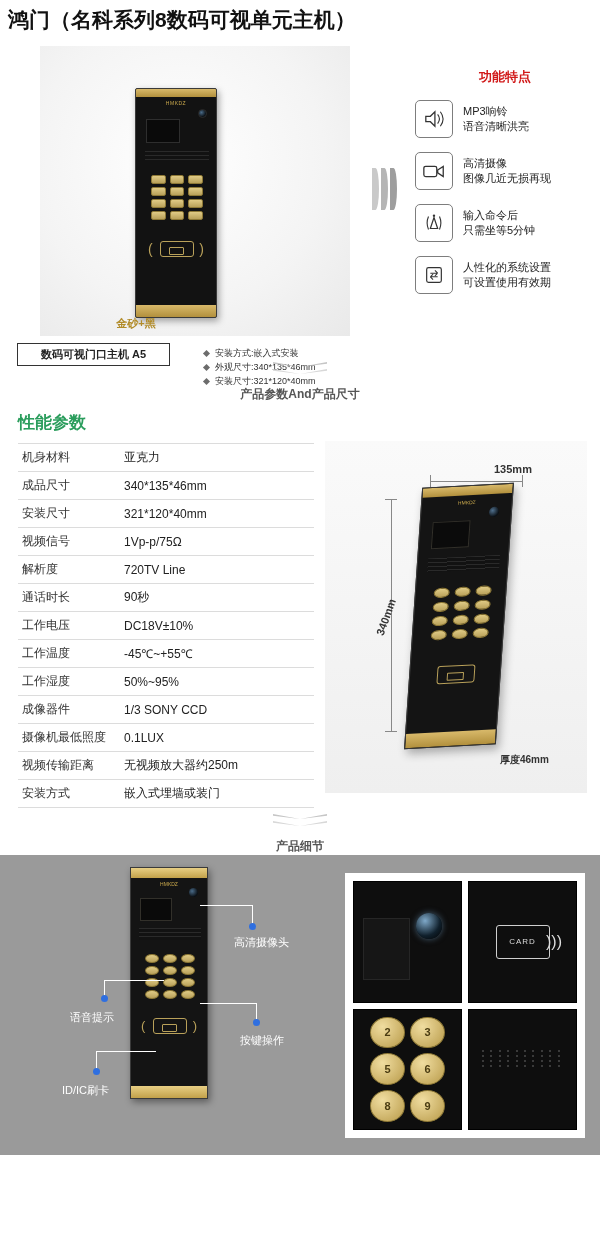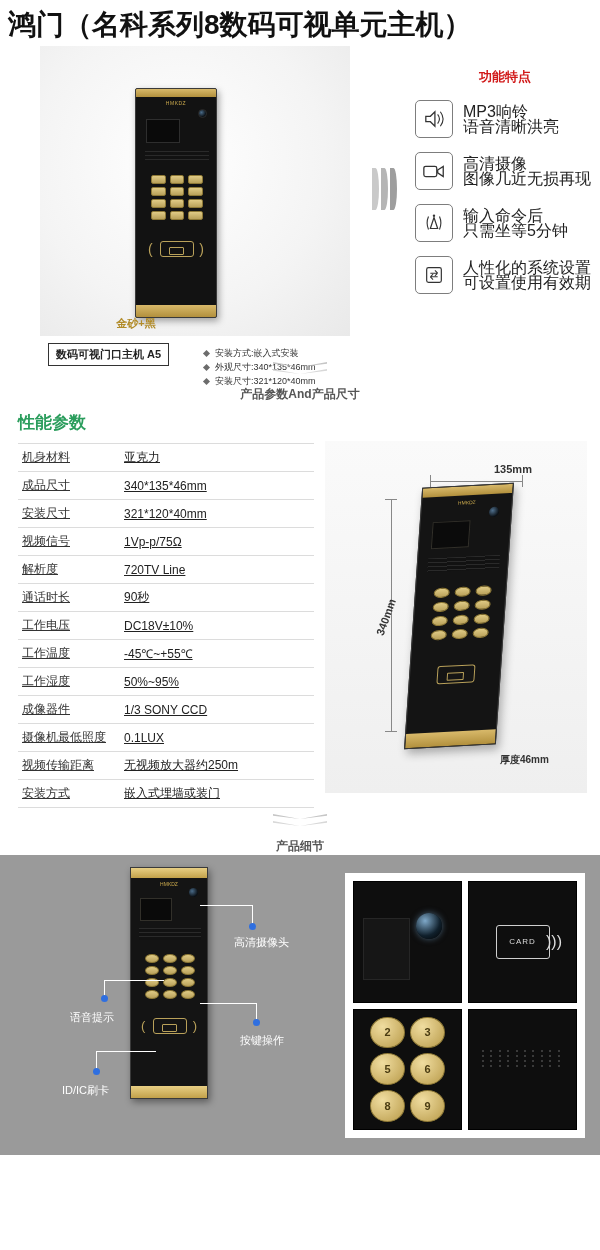--- a/index.html
+++ b/index.html
@@ -14,21 +14,21 @@
     overflow: hidden;
   }
 
   
   .header {
     position: relative;
     height: 38px;
     padding: 6px 0 0 8px;
   }
   .brand-title {
-    font-size: 28px;
+    font-size: 21px;
     font-weight: bold;
     color: #111;
     letter-spacing: 0px;
     white-space: nowrap;
   }
 
   
   .top-section {
     position: relative;
     height: 318px;
@@ -145,24 +145,24 @@
     top: 278px;
     width: 82px;
     text-align: center;
     font-size: 11px;
     font-weight: bold;
     color: #b28c2a;
   }
 
   .model-badge {
     position: absolute;
-    left: 48px;
+    left: 17px;
     top: 305px;
     border: 1px solid #333;
-    padding: 3px 7px;
+    padding: 3px 23px;
     font-size: 11px;
     font-weight: bold;
     background: #fff;
     white-space: nowrap;
   }
 
   .spec-bullets {
     position: absolute;
     left: 196px;
     top: 300px;
@@ -222,21 +222,21 @@
     width: 38px; height: 38px;
     border: 1px solid #7d7d7d;
     border-radius: 5px;
     display: flex;
     align-items: center;
     justify-content: center;
     flex: 0 0 38px;
     background: #fff;
   }
   .feature-text {
-    font-size: 16px;
+    font-size: 11px;
     line-height: 15px;
     color: #222;
   }
 
   
   .section-sep {
     text-align: center;
     margin-top: 6px;
   }
   .sep-chev {
@@ -277,21 +277,20 @@
     left: 18px;
     top: 40px;
     width: 296px;
     border-collapse: collapse;
     font-size: 12px;
   }
   .param-table td {
     border-bottom: 1px solid #dcdcdc;
     padding: 5px 4px;
     height: 24px;
-    text-decoration: underline;
   }
   .param-table td.k { width: 92px; color: #333; }
   .param-table td.v { color: #222; padding-left: 14px; }
   .param-table tr:first-child td { border-top: 1px solid #dcdcdc; }
 
   
   .dim-box {
     position: absolute;
     left: 325px;
     top: 38px;

